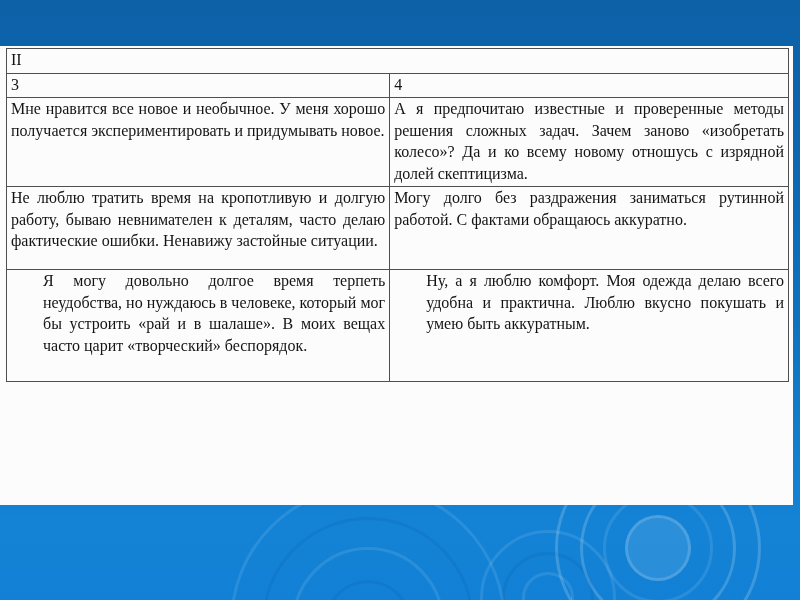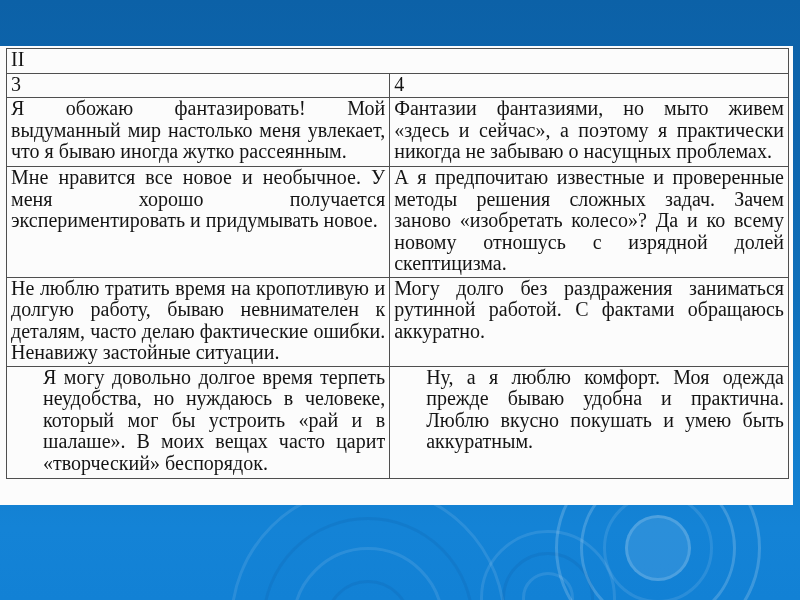--- a/index.html
+++ b/index.html
@@ -31,21 +31,21 @@
     left: 0; top: 46px;
     width: 793px; height: 459px;
     background: #fcfcfc;
     box-sizing: border-box;
   }
   table.trait-table {
     border-collapse: collapse;
     width: calc(100% - 10px);
     margin: 2px 3px 2px 6px;
     table-layout: fixed;
-    font-size: 20px;
+    font-size: 16px;
     line-height: 21.5px;
     color: #141414;
   }
   table.trait-table td {
     border: 1px solid #4f4f4f;
     vertical-align: top;
     padding: 0 4px 2px 4px;
     text-align: justify;
     overflow: hidden;
   }
@@ -86,32 +86,28 @@
           <col class="col-right">
         </colgroup>
       <tbody>
         <tr>
           <td class="group-header" colspan="2">II</td>
         </tr>
         <tr>
           <td class="col-header">3</td>
           <td class="col-header">4</td>
         </tr>
-        <tr class="r1">
-          <td>Я обожаю фантазировать! Мой выдуманный мир настолько меня увлекает, что я бываю иногда жутко рассеянным.</td>
-          <td>Фантазии фантазиями, но мыто живем «здесь и сейчас», а поэтому я практически никогда не забываю о насущных проблемах.</td>
-        </tr>
         <tr class="r2">
           <td>Мне нравится все новое и необычное. У меня хорошо получается экспериментировать и придумывать новое.</td>
           <td>А я предпочитаю известные и проверенные методы решения сложных задач. Зачем заново «изобретать колесо»? Да и ко всему новому отношусь с изрядной долей скептицизма.</td>
         </tr>
         <tr class="r4">
           <td>Не люблю тратить время на кропотливую и долгую работу, бываю невнимателен к деталям, часто делаю фактические ошибки. Ненавижу застойные ситуации.</td>
           <td>Могу долго без раздражения заниматься рутинной работой. С фактами обращаюсь аккуратно.</td>
         </tr>
         <tr class="r5">
           <td>Я могу довольно долгое время терпеть неудобства, но нуждаюсь в человеке, который мог бы устроить «рай и в шалаше». В моих вещах часто царит «творческий» беспорядок.</td>
-          <td>Ну, а я люблю комфорт. Моя одежда прежде бываю удобна и практична. Люблю вкусно покушать и умею быть аккуратным.</td>
+          <td>Ну, а я люблю комфорт. Моя одежда делаю всего удобна и практична. Люблю вкусно покушать и умею быть аккуратным.</td>
         </tr>
       </tbody>
     </table>
   </div>
 </div>
 
 </body></html>

